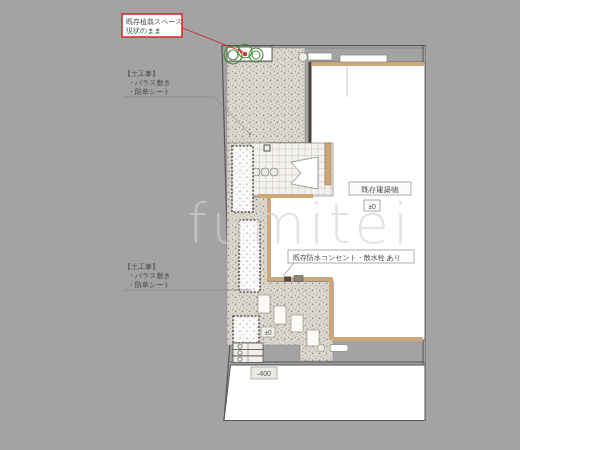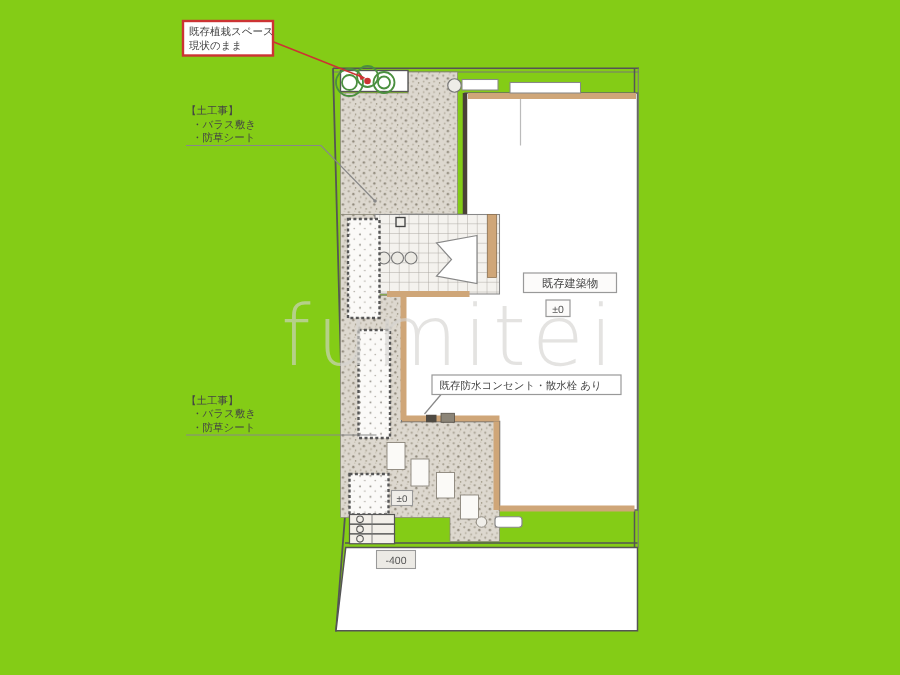--- a/index.html
+++ b/index.html
@@ -1,17 +1,17 @@
 <!DOCTYPE html>
 <html><head>
 <meta charset="utf-8">
 <style>
   html,body{margin:0;padding:0;background:#ffffff;}
   .canvas{
-    position:relative;width:600px;height:450px;background:#84cc16;overflow:hidden;
+    position:relative;width:520px;height:450px;background:#a3a3a3;overflow:hidden;
     font-family:"Liberation Sans","DejaVu Sans",sans-serif;
   }
   svg{position:absolute;left:0;top:0;}
   .jp-label{font-size:7.5px;fill:#444;}
   .jp-label-sm{font-size:7px;fill:#444;}
   .level-txt{font-size:7px;fill:#555;}
   .watermark-txt{
     font-size:56px;fill:#d4d3d0;opacity:.62;letter-spacing:4px;
     font-family:"DejaVu Sans","Liberation Sans",sans-serif;font-weight:300;
   }

